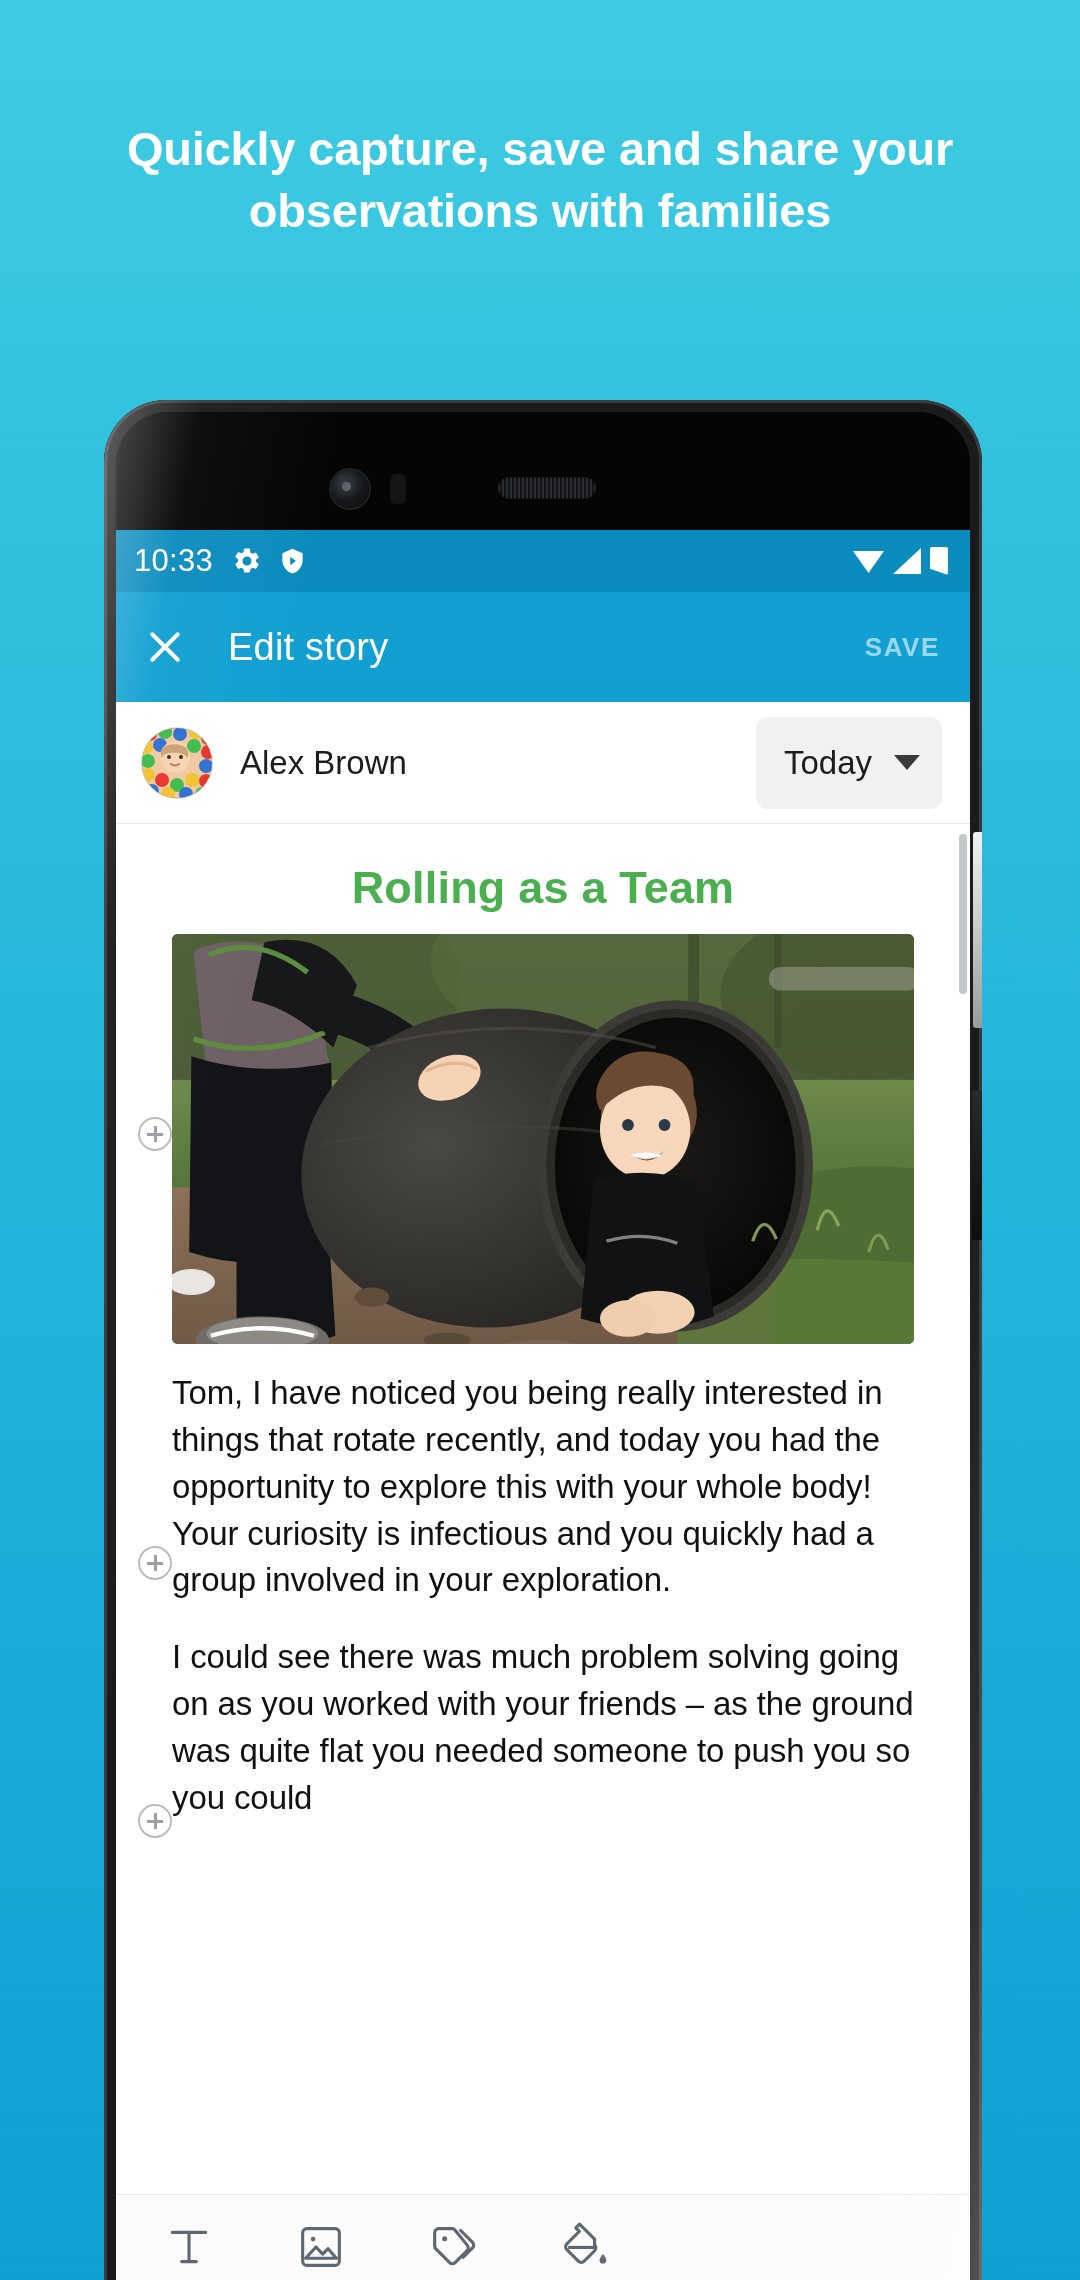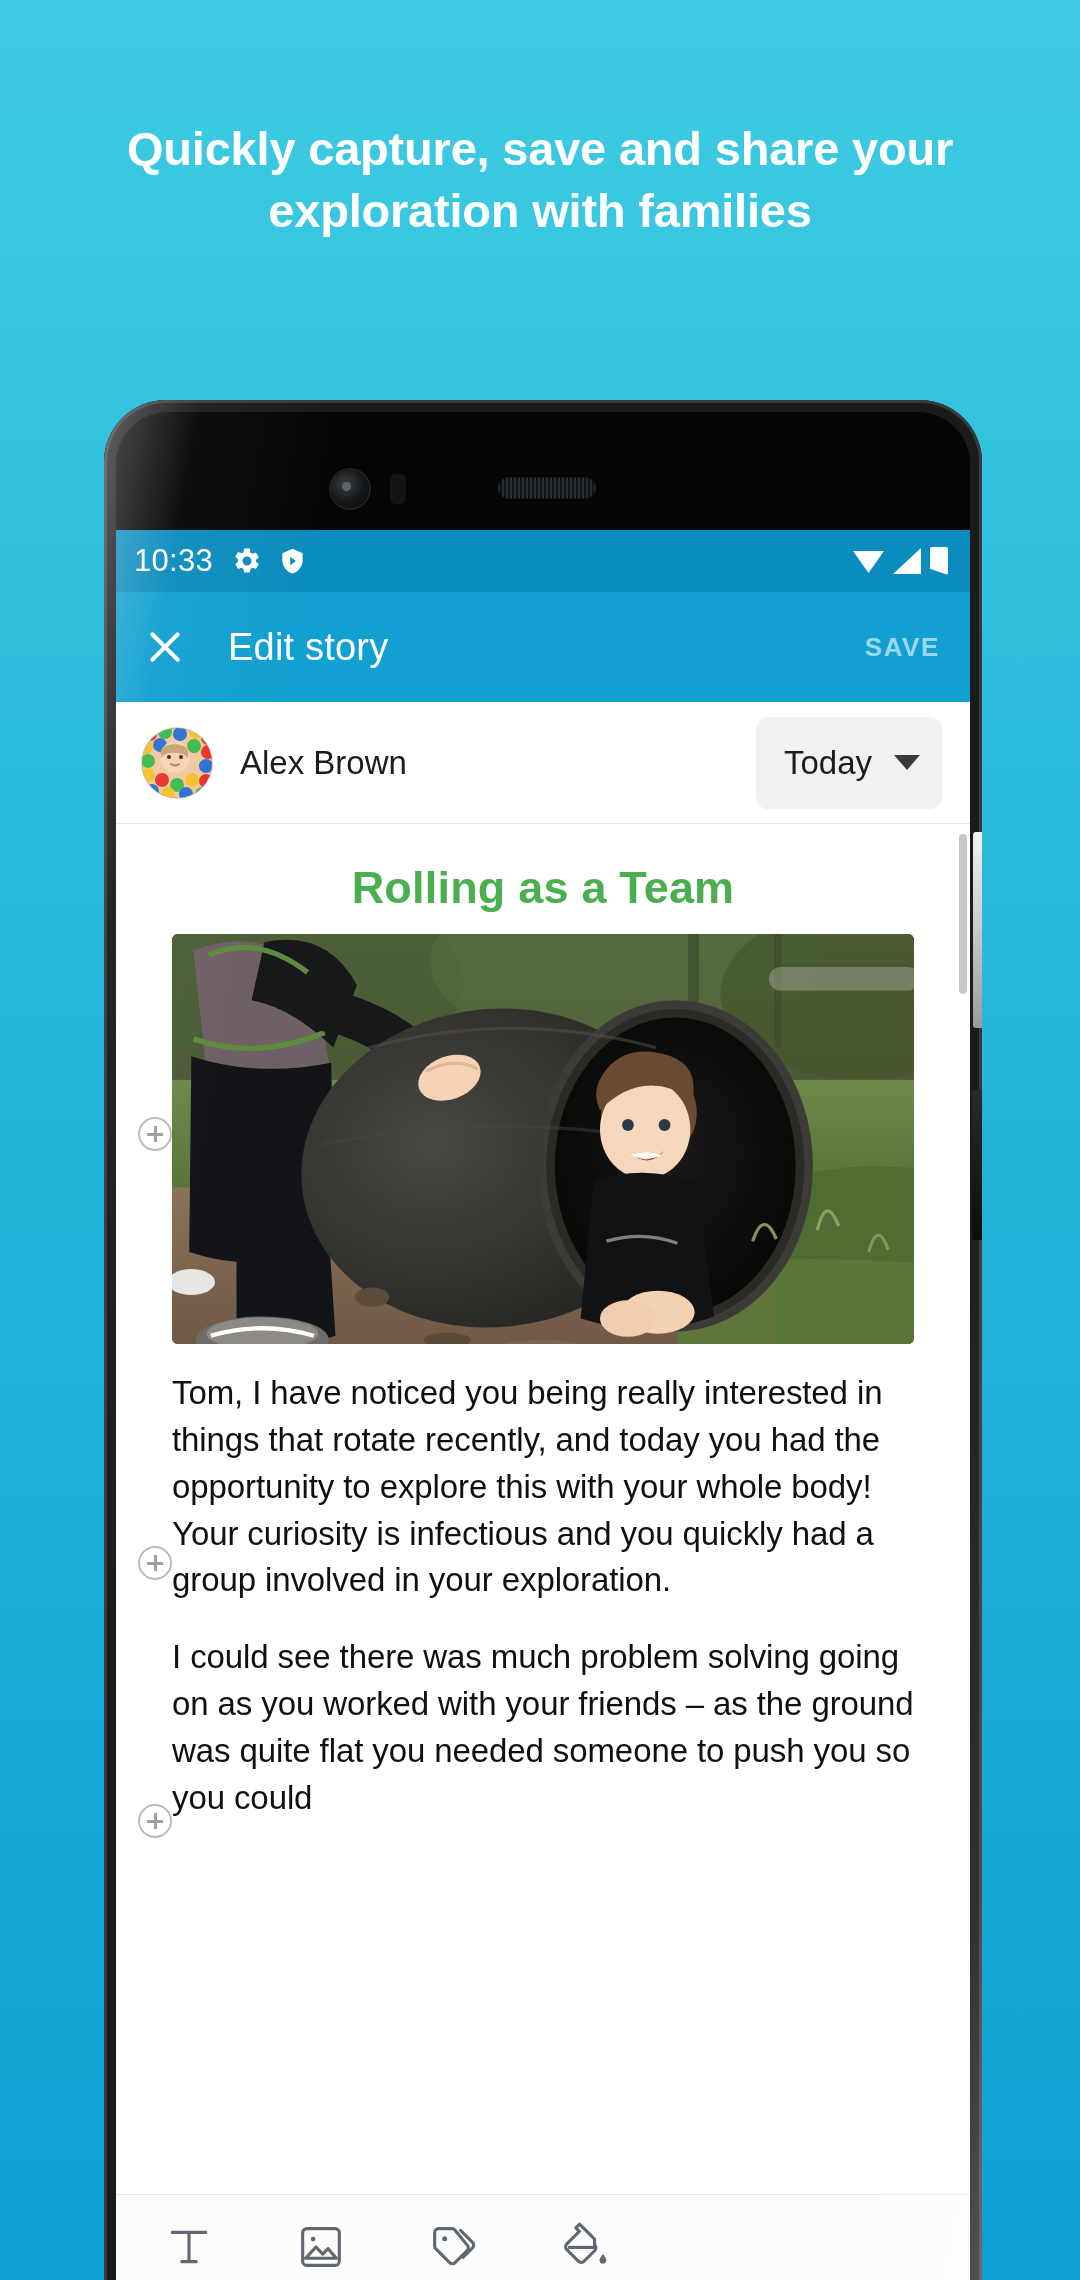--- a/index.html
+++ b/index.html
@@ -360,21 +360,21 @@
     top: 10px;
     width: 8px;
     height: 160px;
     border-radius: 4px;
     background: #c6c9cc;
   }
 </style>
 </head>
 <body>
 
-<div class="headline">Quickly capture, save and share your exploration with families</div>
+<div class="headline">Quickly capture, save and share your observations with families</div>
 
 <div class="phone">
   <div class="phone-inner">
 
     <div class="front-camera"></div>
     <div class="sensor-dot"></div>
     <div class="speaker-grille"></div>
 
     <div class="screen">
 

